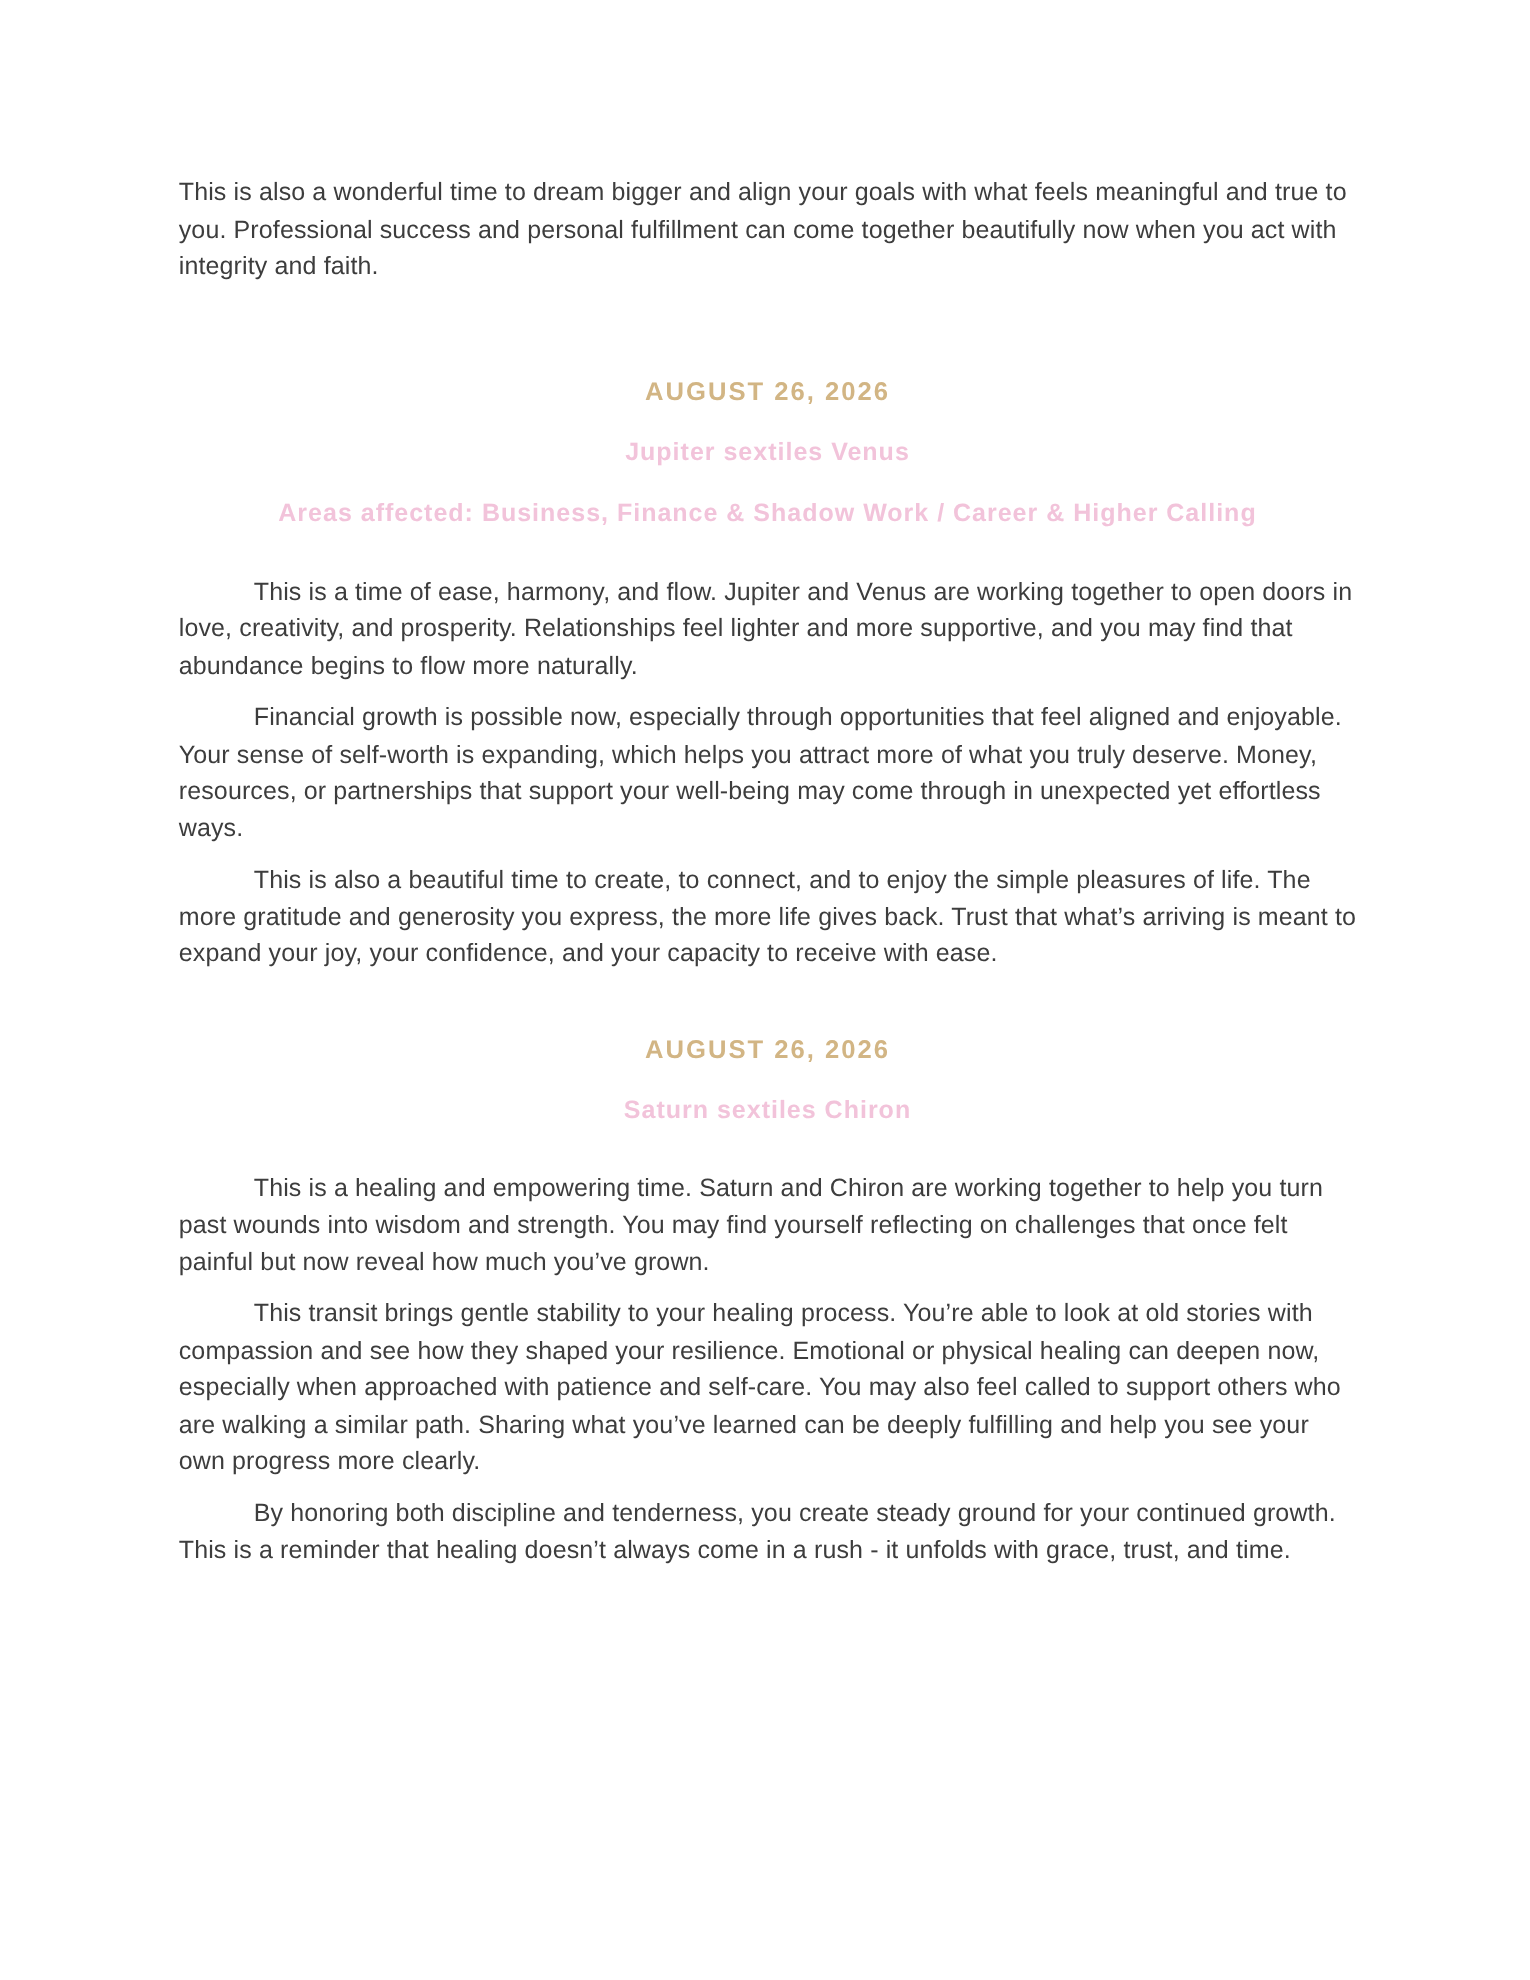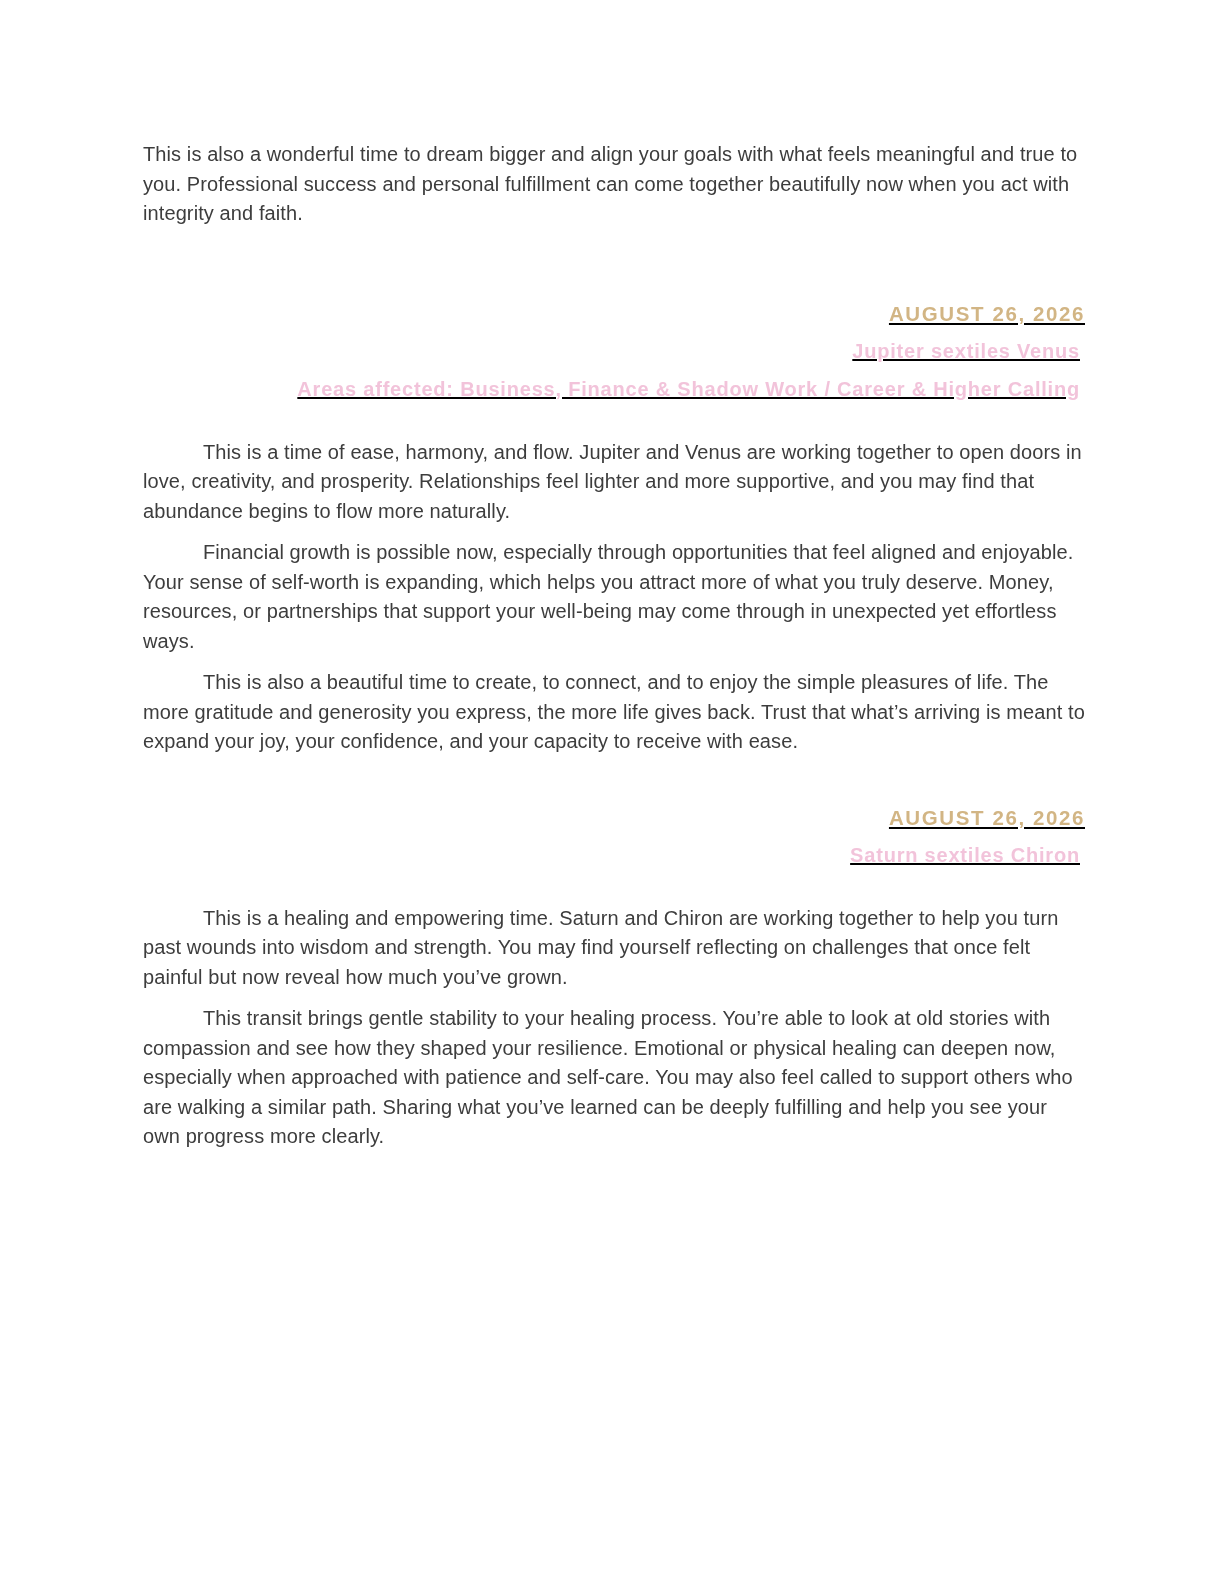--- a/index.html
+++ b/index.html
@@ -33,36 +33,35 @@
     letter-spacing: 0.1px;
     color: var(--body-text, #3d3d3d);
     text-align: left;
   }
   .section-para {
     text-indent: 60px;
     margin: 12px 0 8px 0;
   }
   .section-para:last-of-type { margin-bottom: 0; }
   .heading-block {
-    text-align: right;
+    text-align: center;
     margin: 0;
-    text-decoration: underline;
   }
   .section-1 .heading-block { margin-top: 68px; }
   .section-2 .heading-block { margin-top: 44px; }
   .h-date {
     margin: 0;
     font-size: 20.5px;
     line-height: 33px;
     font-weight: bold;
     letter-spacing: 1.6px;
     color: var(--date-gold, #d2b584);
   }
   .h-title, .h-areas {
-    margin: 5px;
+    margin: 16px;
     font-size: 20px;
     line-height: 33px;
     font-weight: bold;
     letter-spacing: 0.8px;
     color: var(--accent-pink, #f2c3da);
   }
   .section-body { margin-top: 32px; }
 </style>
 </head>
 <body>
@@ -85,16 +84,17 @@
   </section>
 
   <section class="section section-2">
     <div class="heading-block">
       <h2 class="h-date">AUGUST 26, 2026</h2>
       <h3 class="h-title">Saturn sextiles Chiron</h3>
     </div>
     <div class="section-body">
       <p class="body-para section-para">This is a healing and empowering time. Saturn and Chiron are working together to help you turn past wounds into wisdom and strength. You may find yourself reflecting on challenges that once felt painful but now reveal how much you’ve grown.</p>
       <p class="body-para section-para">This transit brings gentle stability to your healing process. You’re able to look at old stories with compassion and see how they shaped your resilience. Emotional or physical healing can deepen now, especially when approached with patience and self-care. You may also feel called to support others who are walking a similar path. Sharing what you’ve learned can be deeply fulfilling and help you see your own progress more clearly.</p>
+      <p class="body-para section-para">By honoring both discipline and tenderness, you create steady ground for your continued growth. This is a reminder that healing doesn’t always come in a rush - it unfolds with grace, trust, and time.</p>
     </div>
   </section>
 
 </div>
 
 </body></html>

